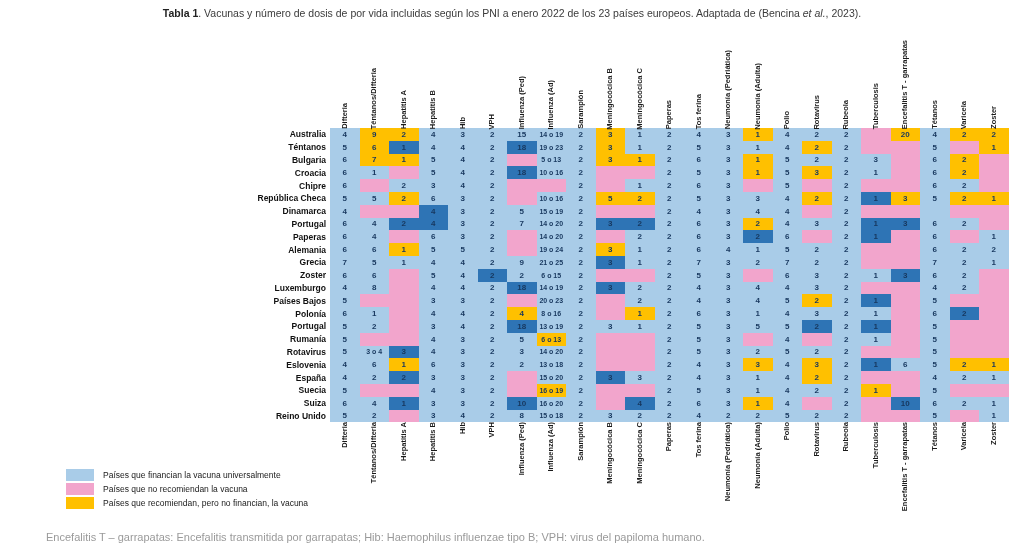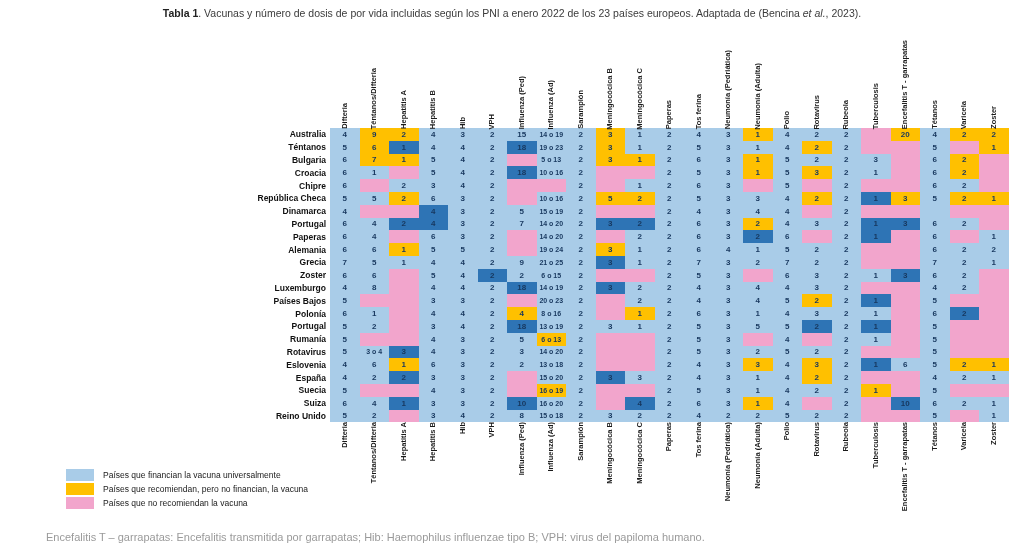--- a/index.html
+++ b/index.html
@@ -743,24 +743,24 @@
         </div>
       </div>
   </div>
 
   <div class="legend">
     <div class="legend-item">
       <div class="legend-swatch c-u"></div>
       <span class="legend-label">Países que financian la vacuna universalmente</span>
     </div>
     <div class="legend-item">
+      <div class="legend-swatch c-n"></div>
+      <span class="legend-label">Países que no recomiendan la vacuna</span>
+    </div>
+    <div class="legend-item">
       <div class="legend-swatch c-r"></div>
       <span class="legend-label">Países que recomiendan, pero no financian, la vacuna</span>
     </div>
-    <div class="legend-item">
-      <div class="legend-swatch c-n"></div>
-      <span class="legend-label">Países que no recomiendan la vacuna</span>
-    </div>
   </div>
 
   <div class="footnote">Encefalitis T – garrapatas: Encefalitis transmitida por garrapatas; Hib: Haemophilus influenzae tipo B; VPH: virus del papiloma humano.</div>
 
 </div>
 
 </body></html>

